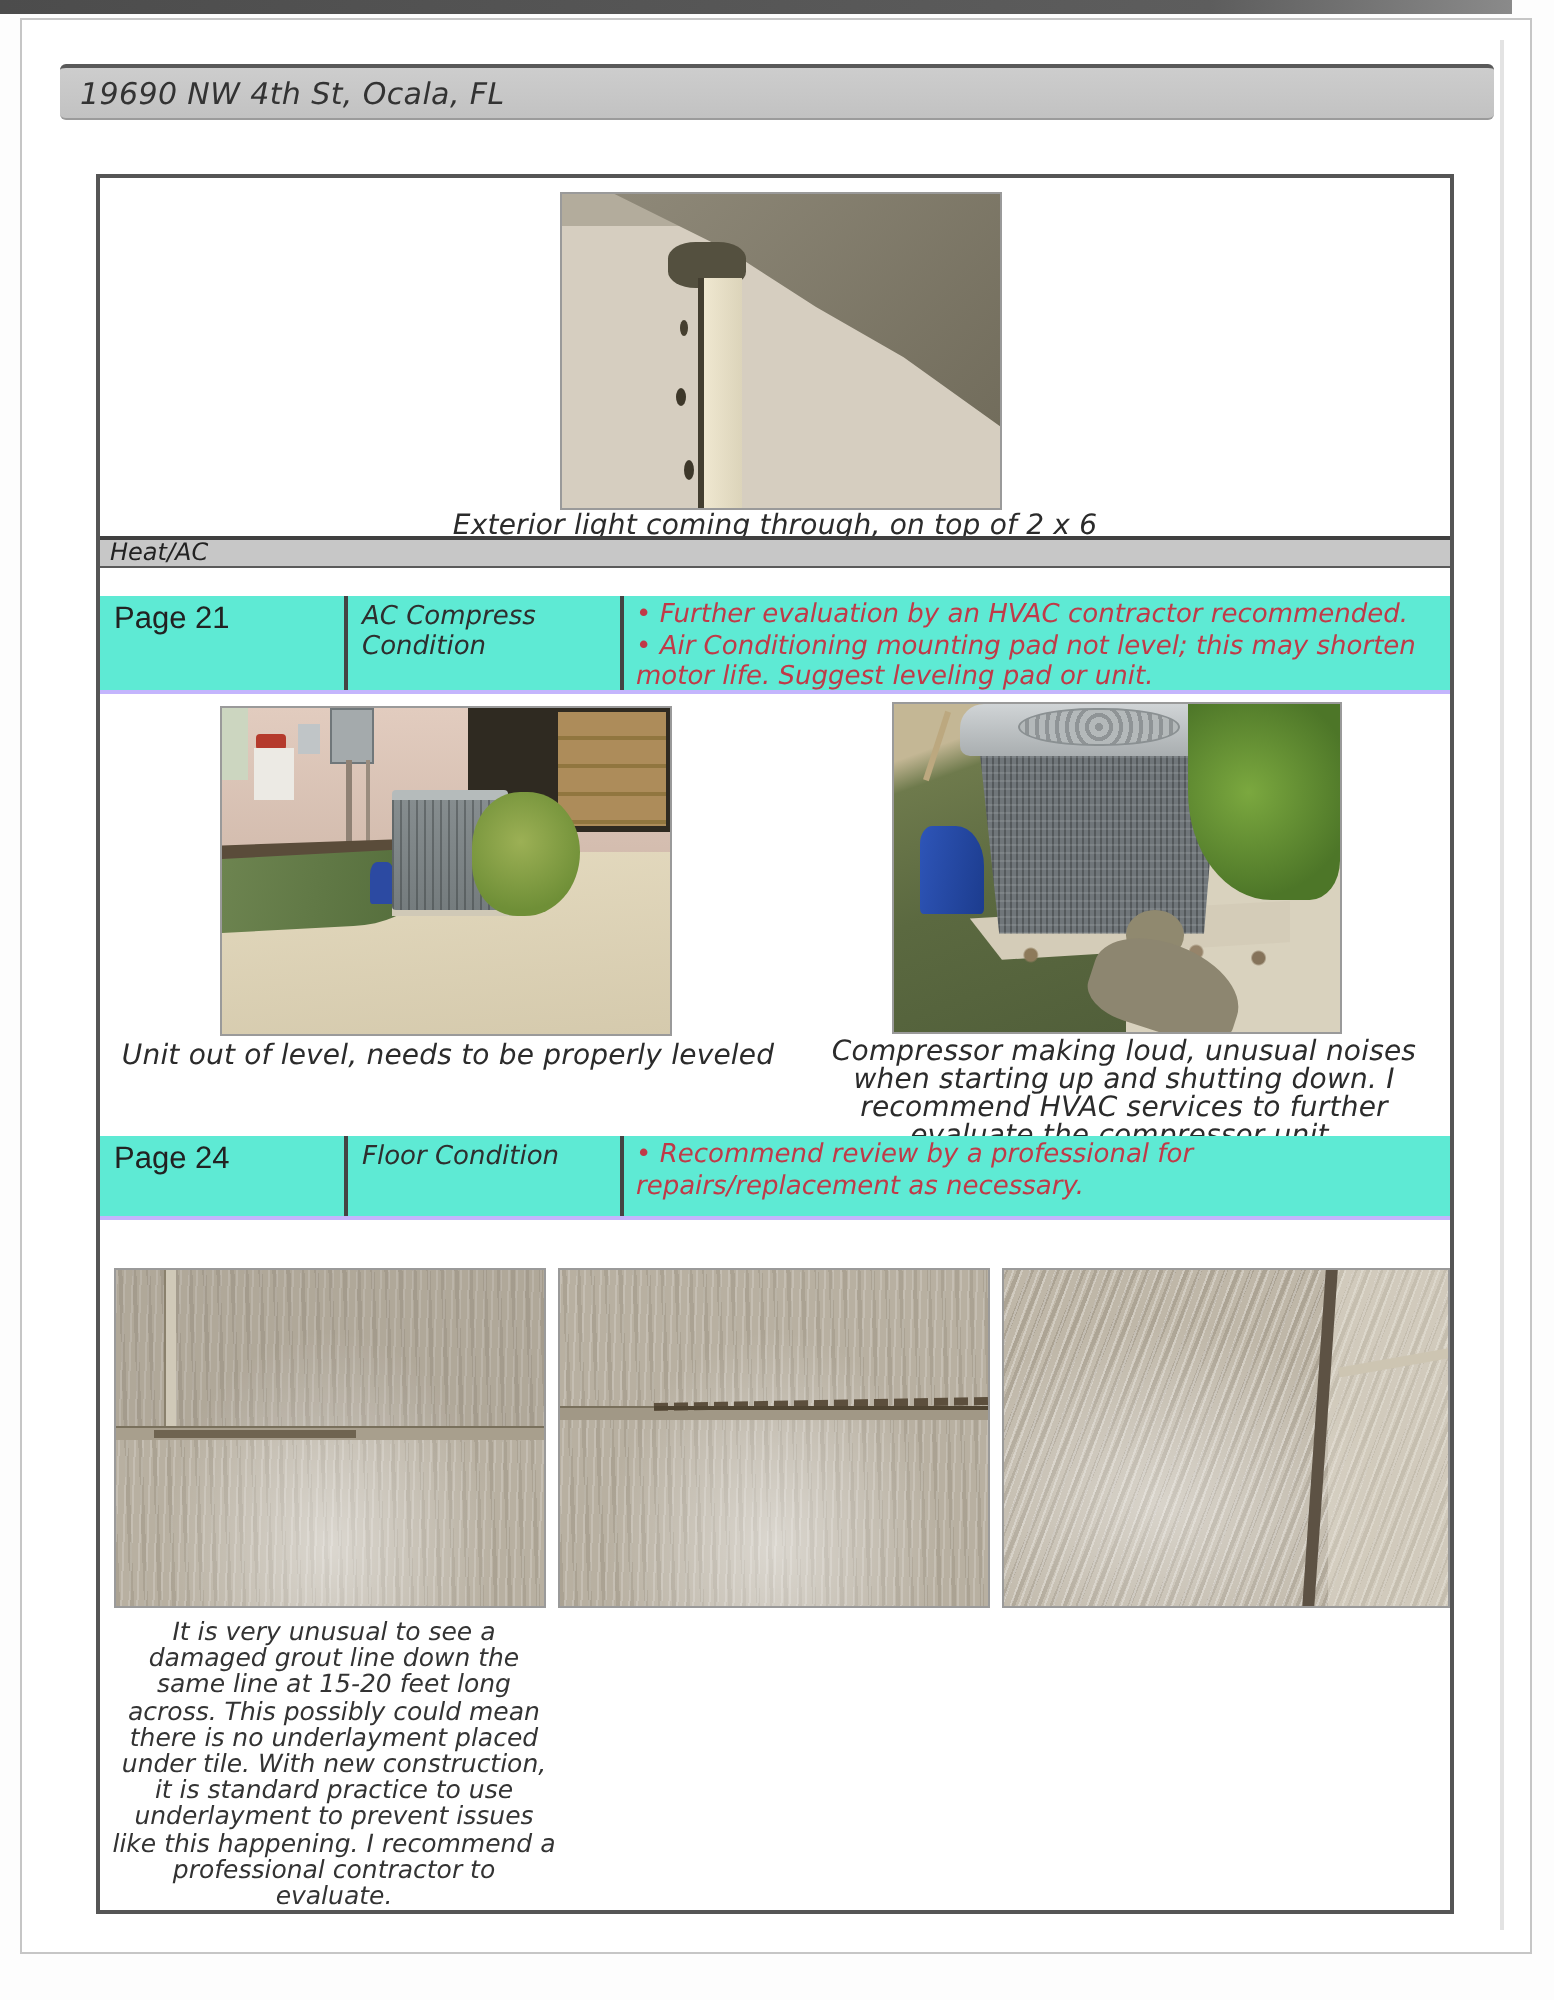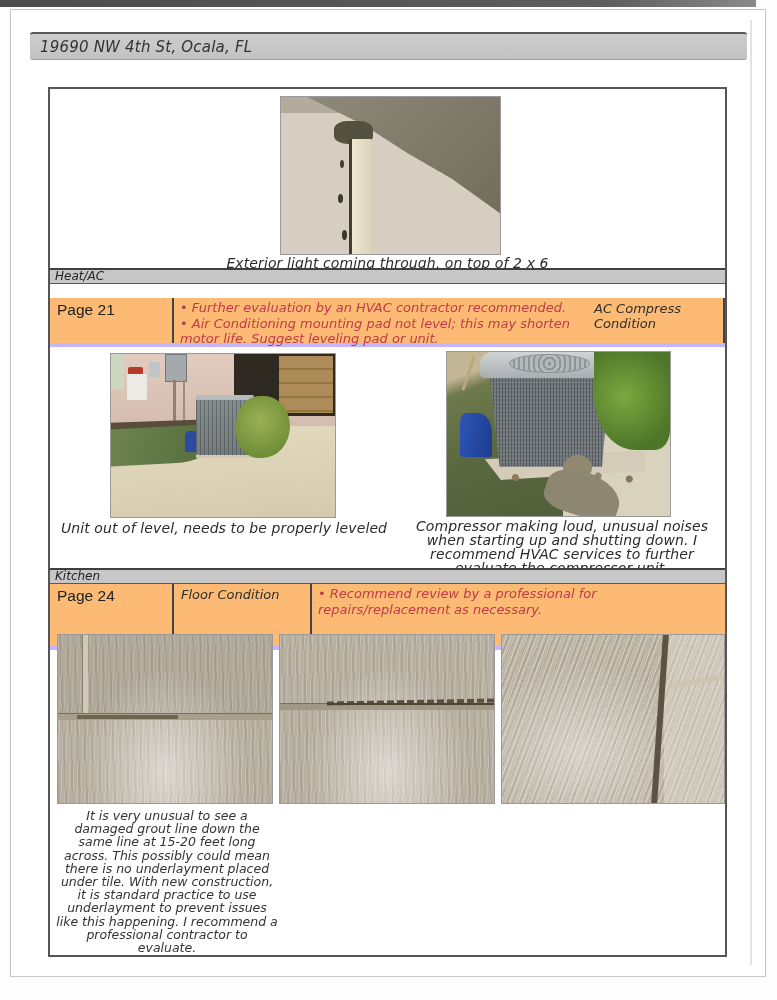--- a/index.html
+++ b/index.html
@@ -31,21 +31,21 @@
   .shape { position:absolute; }
 
   .caption { position:absolute; text-align:center; font-style:italic;
     font-size:14px; line-height:14px; color:#2b2b2b; letter-spacing:.1px; }
 
   .section-bar { position:absolute; left:0; width:100%; height:16px;
     background:#c7c7c7; border-top:2px solid #3f3f3f; border-bottom:1px solid #5a5a5a;
     font-style:italic; font-size:12px; line-height:13px; padding-left:5px; color:#222; }
 
   .find-row { position:absolute; left:0; width:100%; display:flex;
-    border-bottom:4px solid #c4b5fd; background:#fdba74; }
+    border-bottom:2px solid #c4b5fd; background:#5eead4; }
   .cell { height:100%; }
   .cell-page { width:124px; border-right:2px solid #444; padding:3px 7px;
     font-family:"Liberation Sans", sans-serif; font-size:15.5px; color:#222; }
   .cell-item { width:138px; border-right:2px solid #444; padding:3px 7px;
     font-style:italic; font-size:13px; line-height:15px; }
   .cell-findings { flex:1; padding:2px 6px; color:#c03a48;
     font-style:italic; font-size:13px; line-height:15.5px; }
   .finding::before { content:"• "; }
 
   .note-text { position:absolute; text-align:center; font-style:italic;
@@ -94,25 +94,25 @@
       <div class="shape" style="left:28%;top:85%;width:5px;height:10px;background:#3e382a;border-radius:50%;"></div>
     </div>
     <div class="caption" style="left:0; top:167px; width:100%;">Exterior light coming through, on top of 2 x 6</div>
 
     <div class="section-bar" style="top:179px;">
       <span>Heat/AC</span>
     </div>
 
     <div class="find-row" style="top:209px; height:49px;">
       <div class="cell cell-page">Page 21</div>
+      <div class="cell cell-item">AC Compress Condition</div>
       <div class="cell cell-findings">
         <div class="finding">Further evaluation by an HVAC contractor recommended.</div>
         <div class="finding">Air Conditioning mounting pad not level; this may shorten motor life. Suggest leveling pad or unit.</div>
       </div>
-      <div class="cell cell-item">AC Compress Condition</div>
     </div>
 
     <div class="photo" style="left:61px; top:265px; width:224px; height:163px;">
       <div class="shape" style="left:0;top:0;width:100%;height:46%;background:linear-gradient(#e2ccbf,#d3bcae);"></div>
       <div class="shape" style="left:0;top:0;width:6%;height:22%;background:#ccd6c0;"></div>
       <div class="shape" style="left:55%;top:0;width:45%;height:38%;background:#2f2a21;"></div>
       <div class="shape" style="left:75%;top:1%;width:24%;height:35%;background:repeating-linear-gradient(180deg,#ad8c5a 0 12px,#91763f 12px 14px);"></div>
       <div class="shape" style="left:24%;top:0;width:10%;height:17%;background:#a4aaac;border:1px solid #70777a;"></div>
       <div class="shape" style="left:17%;top:5%;width:5%;height:9%;background:#c0c5c7;"></div>
       <div class="shape" style="left:7.5%;top:8%;width:7%;height:5%;background:#b53a2c;border-radius:2px;"></div>
@@ -148,21 +148,21 @@
       <div class="shape" style="left:44%;top:73%;width:34%;height:27%;background:#8d8670;border-radius:45% 55% 30% 30%;transform:rotate(18deg);"></div>
     </div>
 
     <div class="caption" style="left:6px; top:432px; width:336px;">Unit out of level, needs to be properly leveled</div>
     <div class="caption" style="left:352px; top:430px; width:320px;">Compressor making loud, unusual noises when starting up and shutting down. I recommend HVAC services to further evaluate the compressor unit.</div>
 
     <div class="section-bar" style="top:479px;">
       <span>Kitchen</span>
     </div>
 
-    <div class="find-row" style="top:495px; height:66px;">
+    <div class="find-row" style="top:479px; height:42px;">
       <div class="cell cell-page">Page 24</div>
       <div class="cell cell-item">Floor Condition</div>
       <div class="cell cell-findings">
         <div class="finding">Recommend review by a professional for repairs/replacement as necessary.</div>
       </div>
     </div>
 
     <div class="photo floor" style="left:8px; top:546px; width:214px; height:168px;">
       <div class="shape" style="left:0;top:0;width:100%;height:47%;background:rgba(110,102,85,.10);"></div>
       <div class="shape" style="left:11%;top:0;width:3%;height:48%;background:#d0c9b8;box-shadow:inset 1px 0 #8a816d;"></div>

